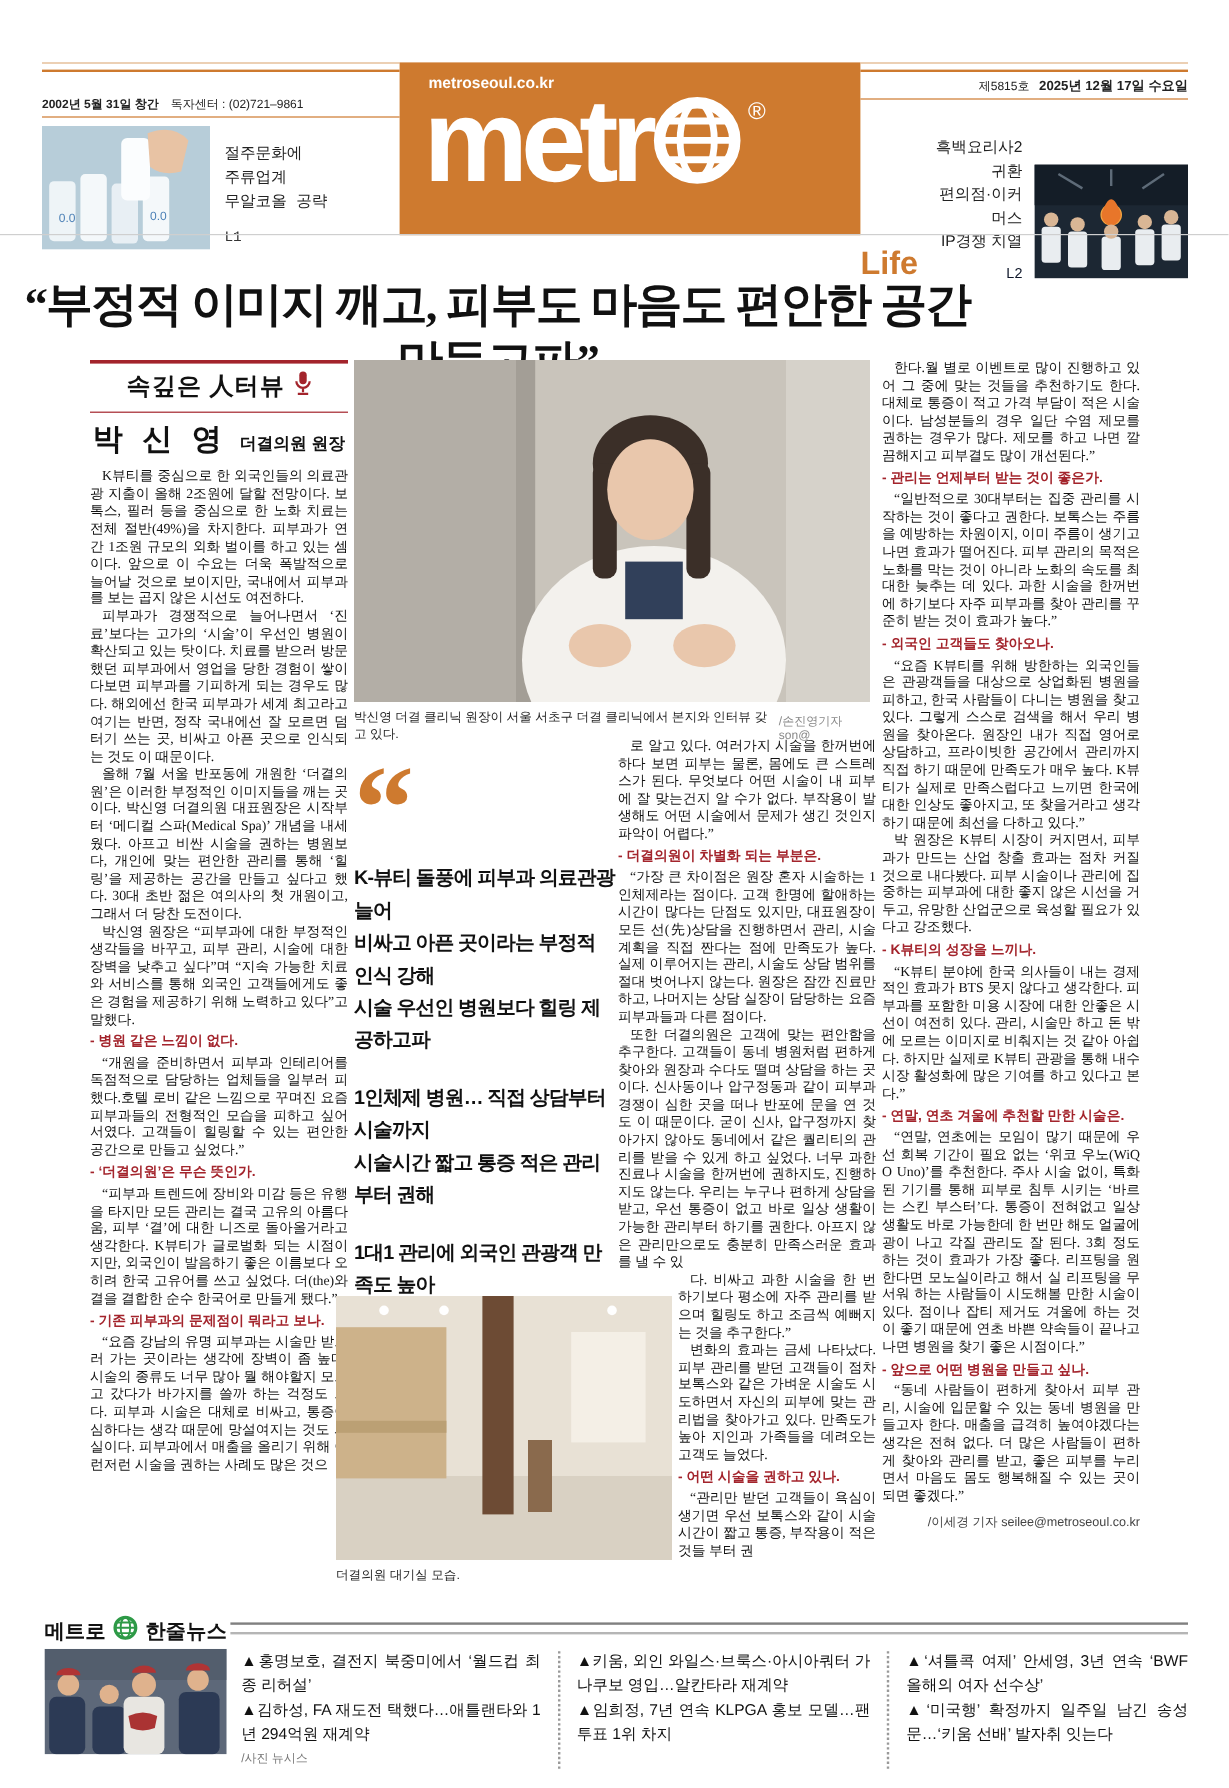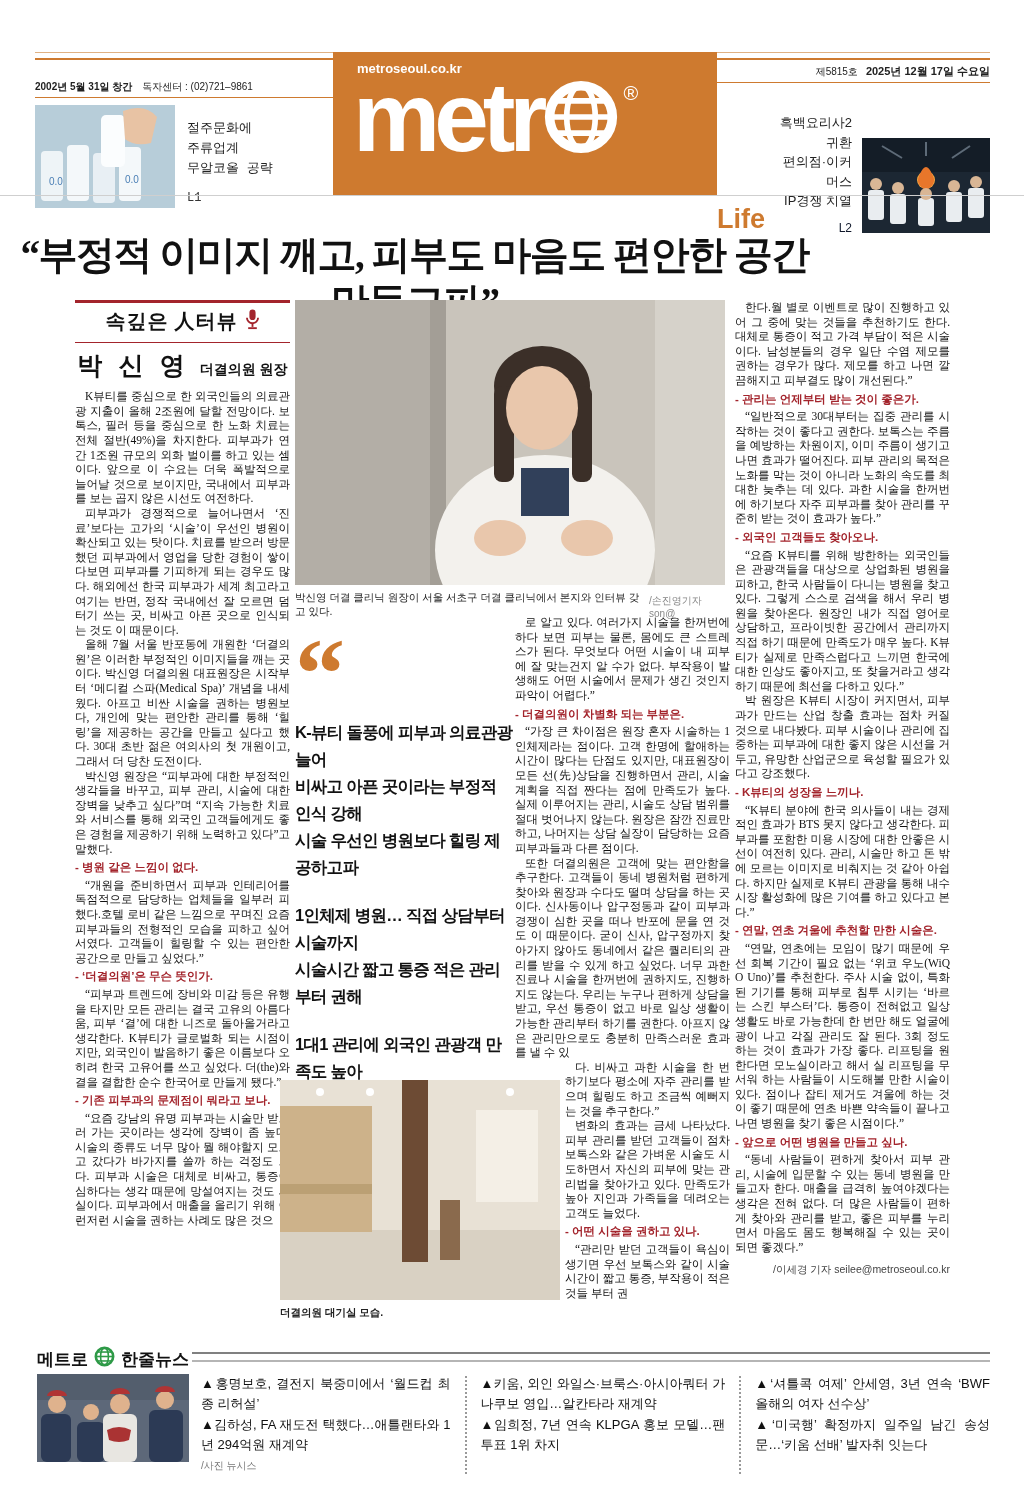--- a/index.html
+++ b/index.html
@@ -64,21 +64,21 @@
   .photo1-cap{position:absolute;left:295px;top:291px;width:430px;display:flex;justify-content:space-between;
               font-family:"Liberation Sans",sans-serif;font-size:10.5px;color:#222;align-items:flex-end;}
   .credit{color:#888;font-size:10px;}
   .quote{position:absolute;left:295px;top:345px;width:220px;font-family:"Liberation Sans",sans-serif;}
   .q-mark{color:#ce7a2f;font-family:"Liberation Serif",serif;font-size:100px;line-height:58px;height:58px;
           font-weight:bold;margin-bottom:16px;}
   .q-group{margin-bottom:21px;}
   .q-line{font-weight:bold;font-size:16.5px;line-height:27px;letter-spacing:-0.7px;color:#111;}
   .photo2{position:absolute;left:280px;top:780px;width:280px;height:220px;overflow:hidden;}
   .photo2-cap{position:absolute;left:280px;top:1006px;width:280px;
-              font-family:"Liberation Sans",sans-serif;font-size:10.5px;color:#222;font-weight:bold;}
+              font-family:"Liberation Sans",sans-serif;font-size:10.5px;color:#222;}
 
   
   .fnews-head{position:absolute;left:37px;top:1346px;display:flex;align-items:center;gap:6px;
               font-family:"Liberation Sans",sans-serif;font-weight:bold;font-size:17px;}
   .fnews-rule{position:absolute;left:192px;top:1352px;width:798px;height:6px;
               border-top:2px solid #808080;border-bottom:2px solid #b5b5b5;}
   .fnews-body{position:absolute;left:37px;top:1374px;width:953px;display:flex;align-items:flex-start;}
   .f-photo{width:152px;height:88px;flex-shrink:0;margin-right:12px;overflow:hidden;}
   .f-col{font-family:"Liberation Sans",sans-serif;font-size:13px;line-height:20px;text-align:justify;word-break:break-all;}
   .f-col1{width:253px;}

